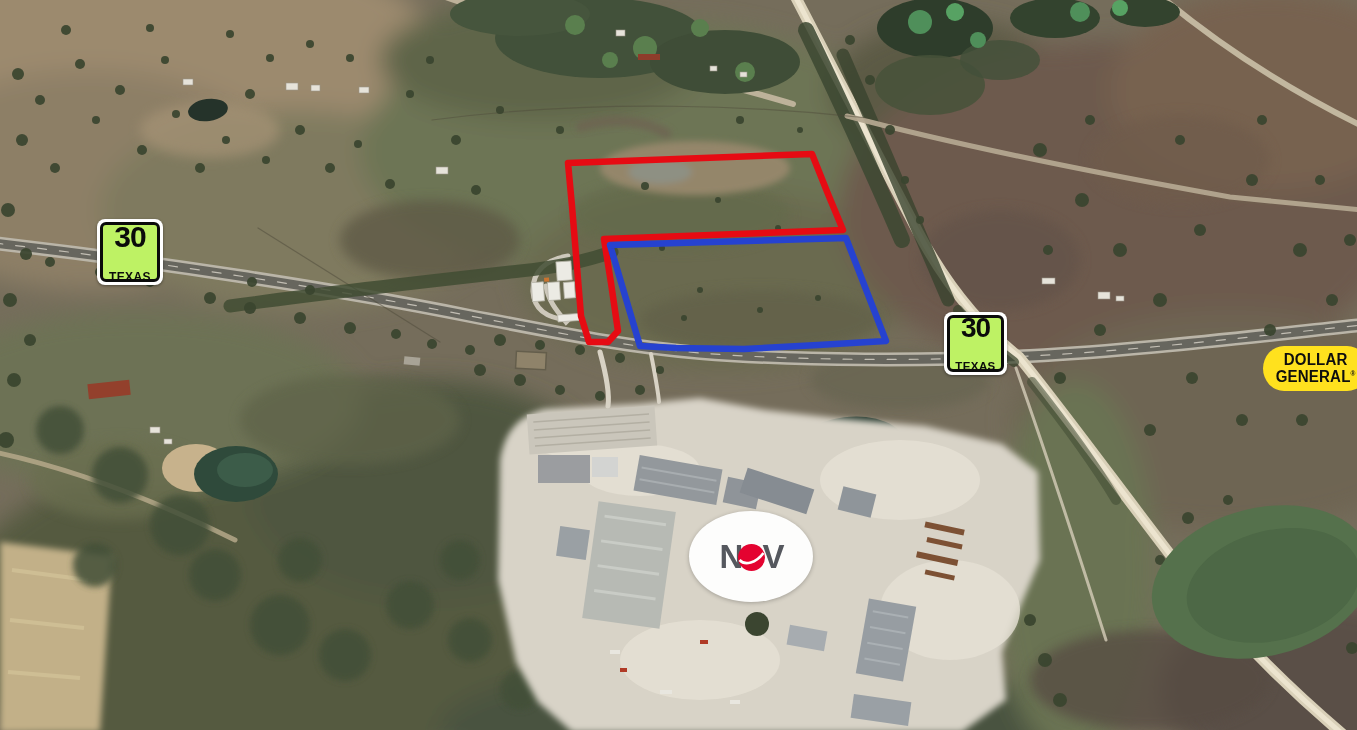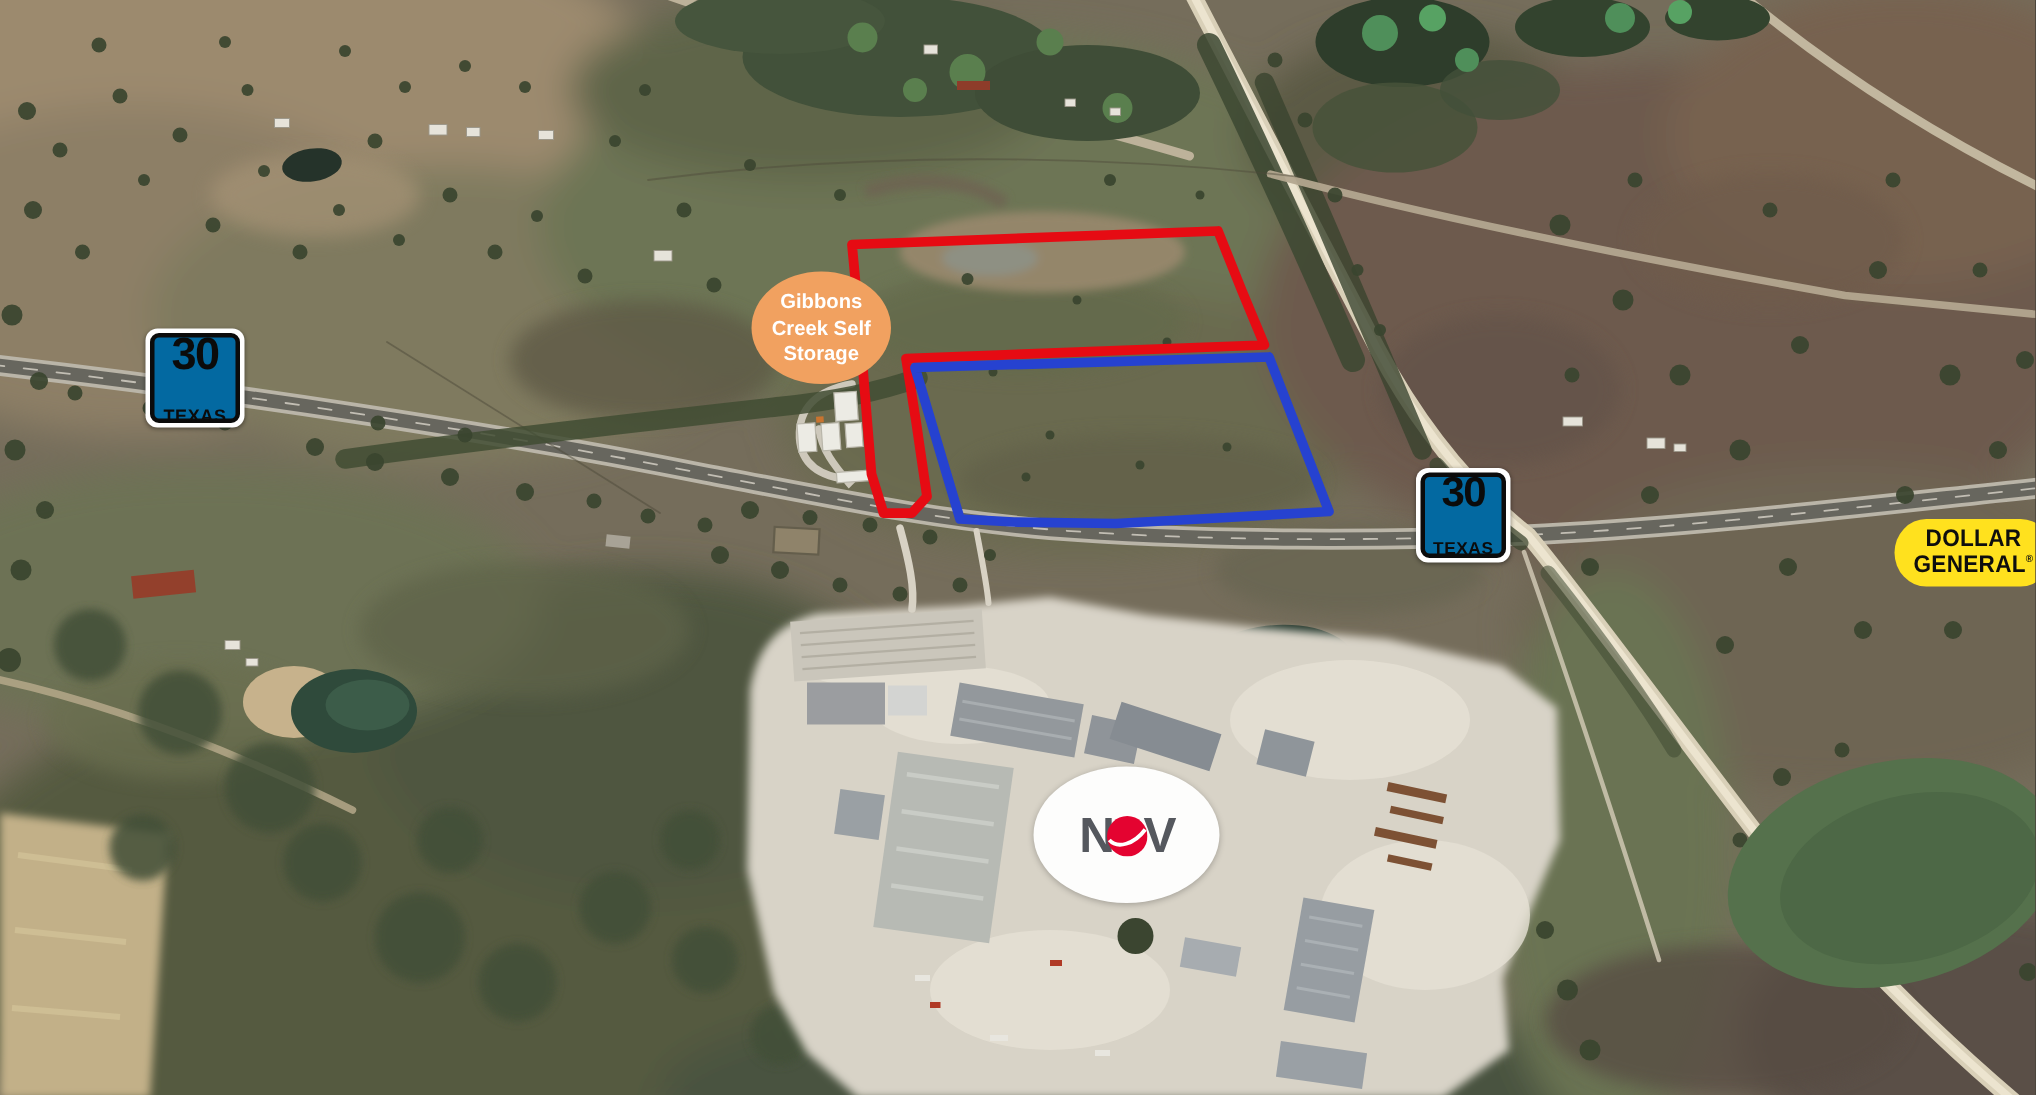--- a/index.html
+++ b/index.html
@@ -7,21 +7,21 @@
     position:relative;width:1357px;height:730px;overflow:hidden;
     font-family:"Liberation Sans",sans-serif;background:#756d5b;
   }
   #basemap{position:absolute;left:0;top:0;width:1357px;height:730px;display:block;}
   #parcel-overlay{position:absolute;left:0;top:0;width:1357px;height:730px;pointer-events:none;}
 
   
   .shield{position:absolute;background:var(--shield-bg,#fff);border-radius:8px;
     box-shadow:0 1px 3px rgba(0,0,0,.4);display:flex;}
   .shield-frame{flex:1;margin:3px;border:3px solid var(--shield-border,#0b0b0b);border-radius:6px;
-    display:flex;flex-direction:column;align-items:center;justify-content:center;background:#0369a1;}
+    display:flex;flex-direction:column;align-items:center;justify-content:center;background:#bef264;}
   .route-number{font-size:30px;font-weight:700;line-height:1;color:#0b0b0b;letter-spacing:-1px;}
   .route-state{font-size:12px;font-weight:700;line-height:1;color:#0b0b0b;margin-top:19px;letter-spacing:.4px;}
 
   
   .storage-marker{position:absolute;left:501px;top:181px;width:93px;height:75px;border-radius:50%;
     background:var(--storage-orange,#f1a160);color:var(--storage-text,#fff);
     display:flex;flex-direction:column;align-items:center;justify-content:center;
     font-size:13.5px;font-weight:700;line-height:1.3;text-align:center;}
 
   
@@ -404,25 +404,20 @@
     </div>
   </div>
 
   <div class="shield" style="left:944px;top:312px;width:63px;height:63px;">
     <div class="shield-frame">
       <div class="route-number" style="font-size:28px;">30</div>
       <div class="route-state" style="font-size:11.5px;">TEXAS</div>
     </div>
   </div>
 
-  <div class="storage-marker">
-    <span>Gibbons</span>
-    <span>Creek Self</span>
-    <span>Storage</span>
-  </div>
 
   <div class="dg-pill">
     <span class="dg-line">DOLLAR</span>
     <span class="dg-line"><span>GENERAL</span><span class="dg-reg">®</span></span>
   </div>
 
   <div class="nov-badge">
     <span class="nov-letter">N</span>
     <svg class="nov-globe" viewBox="0 0 27 27">
       <circle cx="13.5" cy="13.5" r="13.5" fill="var(--nov-red,#e40330)"></circle>

